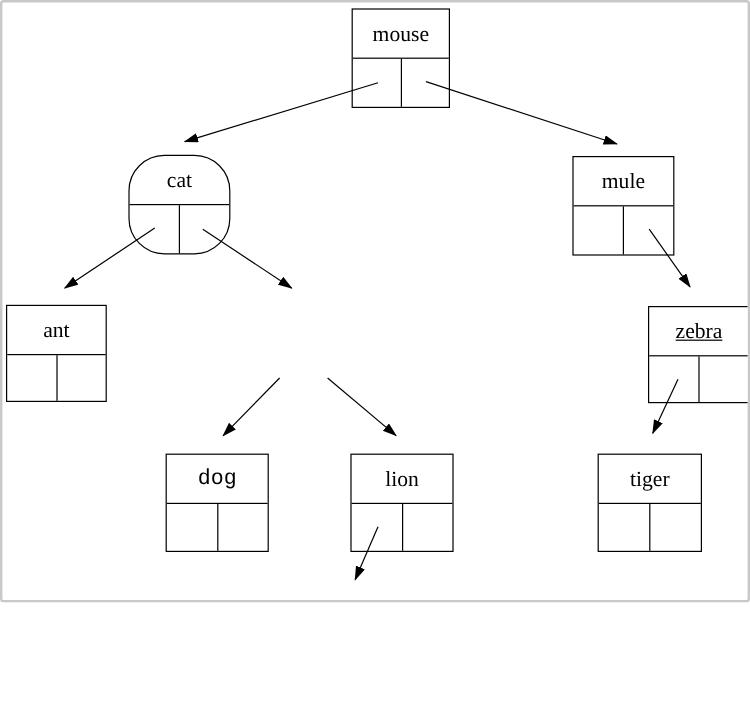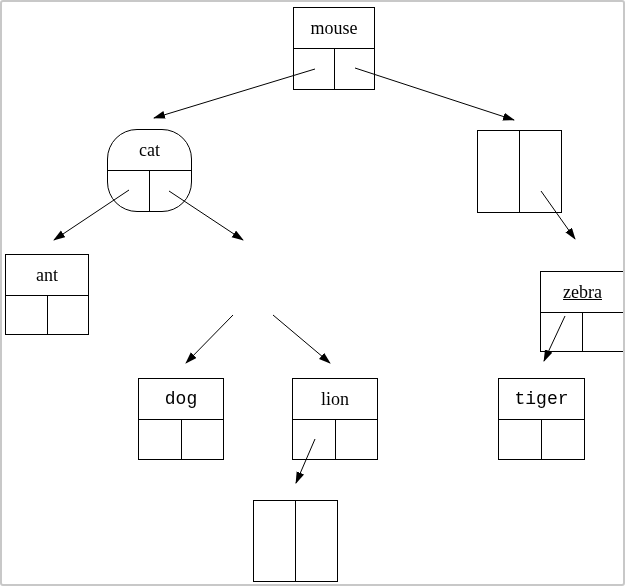--- a/index.html
+++ b/index.html
@@ -4,21 +4,21 @@
 <style>
   html, body {
     margin: 0;
     padding: 0;
     background: #ffffff;
     font-family: "Liberation Serif", serif;
   }
   .canvas {
     position: relative;
     width: 625px;
-    height: 586px;
+    height: 502px;
     box-sizing: border-box;
     background: #ffffff;
     border: 2px solid #c8c8c8;
     border-radius: 3px;
     overflow: hidden;
   }
   .edges-layer {
     position: absolute;
     left: 0;
     top: 0;
@@ -73,36 +73,37 @@
 
   <div class="node" style="left:105px;top:127px;width:85px;height:83px;border-radius:30px;">
     <div class="node-label">cat</div>
     <div class="node-cells">
       <div class="cell left"></div>
       <div class="cell right"></div>
     </div>
   </div>
 
   <div class="node" style="left:475px;top:128px;width:85px;height:83px;">
+    <div class="node-label">mule</div>
     <div class="node-cells">
       <div class="cell left"></div>
       <div class="cell right"></div>
     </div>
   </div>
 
   <div class="node" style="left:3px;top:252px;width:84px;height:81px;font-family:Liberation Serif, serif;">
     <div class="node-label">ant</div>
     <div class="node-cells">
       <div class="cell left"></div>
       <div class="cell right"></div>
     </div>
   </div>
 
 
-  <div class="node" style="left:538px;top:269px;width:85px;height:81px;text-decoration:underline;">
+  <div class="node" style="left:538px;top:253px;width:85px;height:81px;text-decoration:underline;">
     <div class="node-label">zebra</div>
     <div class="node-cells">
       <div class="cell left"></div>
       <div class="cell right"></div>
     </div>
   </div>
 
   <div class="node" style="left:136px;top:376px;width:86px;height:82px;font-family:Liberation Mono, monospace;">
     <div class="node-label">dog</div>
     <div class="node-cells">
@@ -112,21 +113,21 @@
   </div>
 
   <div class="node" style="left:290px;top:376px;width:86px;height:82px;">
     <div class="node-label">lion</div>
     <div class="node-cells">
       <div class="cell left"></div>
       <div class="cell right"></div>
     </div>
   </div>
 
-  <div class="node" style="left:496px;top:376px;width:87px;height:82px;font-family:Liberation Mono, monospace;">
+  <div class="node" style="left:496px;top:376px;width:87px;height:82px;">
     <div class="node-label">tiger</div>
     <div class="node-cells">
       <div class="cell left"></div>
       <div class="cell right"></div>
     </div>
   </div>
 
   <div class="node" style="left:251px;top:498px;width:85px;height:82px;">
     <div class="node-cells">
       <div class="cell left"></div>

